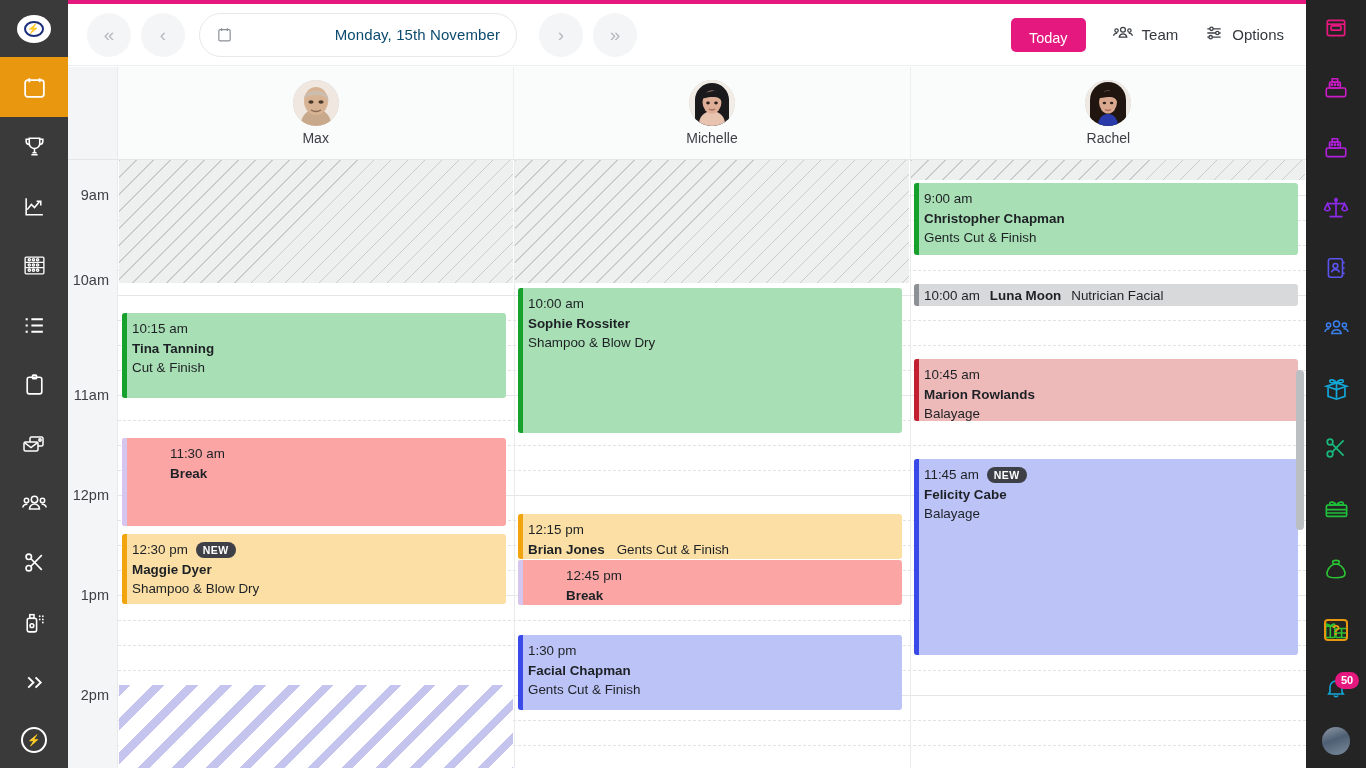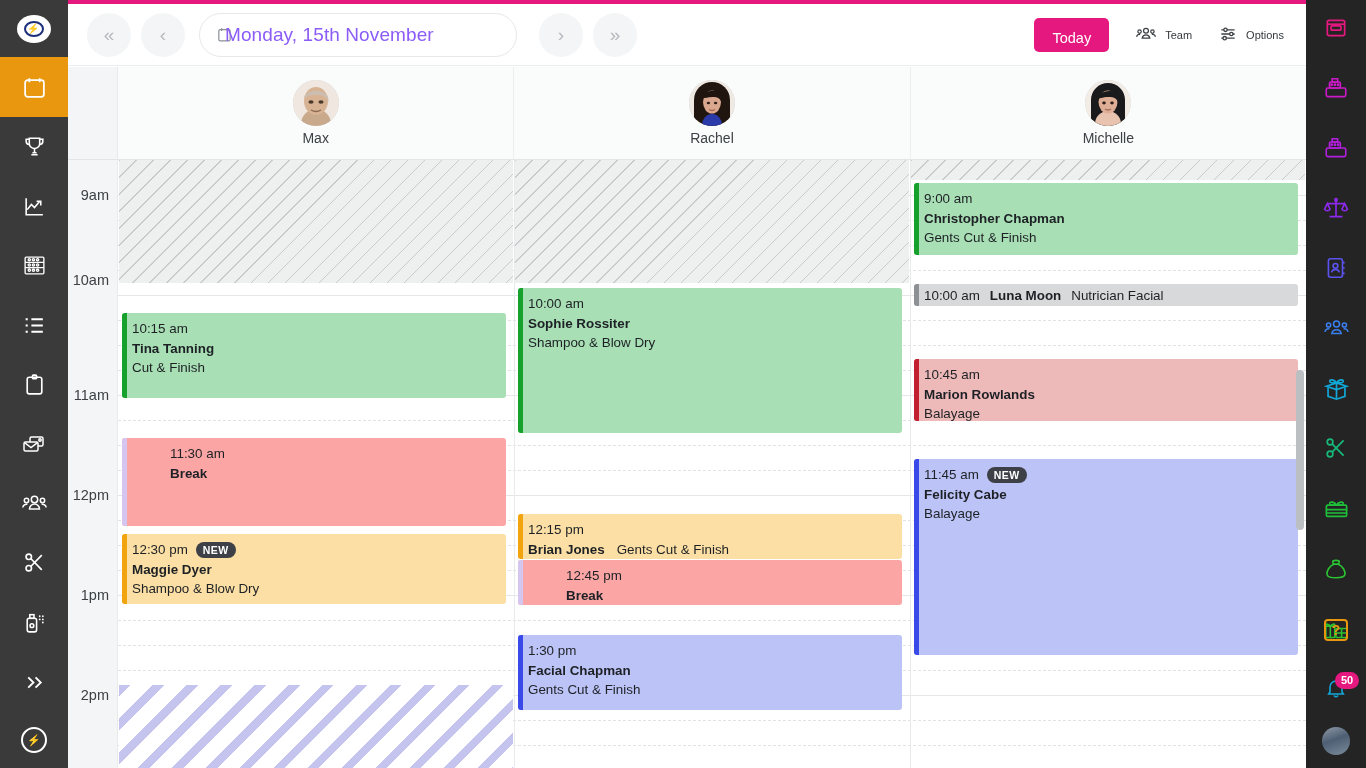--- a/index.html
+++ b/index.html
@@ -80,35 +80,35 @@
     height: 44px; width: 318px;
     margin-left: 14px; margin-right: 12px;
     border: 1px solid #e6e8ea; border-radius: 22px;
     background: #fff;
     display: flex; align-items: center;
     padding: 0 16px;
     cursor: pointer;
   }
   .datepill .cal-ic { color: #8b9096; display:flex; }
   .datepill .datetext {
-    flex: 1; text-align: left; font-size: 19px; color: #8b5cf6; font-weight: 400;
+    flex: 1; text-align: right; font-size: 15px; color: #0c4a6e; font-weight: 400;
     letter-spacing: .1px; margin-left: -8px;
   }
   .hdr-right {
     margin-left: auto; display: flex; align-items: center; gap: 0px; padding-right: 22px;
   }
   .todaybtn {
     background: #e5187f; color: #fff; border: none;
     height: 34px; padding: 12px 18px; border-radius: 5px;
     font-size: 14.5px; font-family: "Liberation Sans", sans-serif;
     cursor: pointer; margin-right: 26px;
   }
   .hdr-link {
     display: flex; align-items: center; gap: 8px;
-    font-size: 11px; color: #35393d; cursor: pointer; margin-right: 26px;
+    font-size: 15px; color: #35393d; cursor: pointer; margin-right: 26px;
   }
   .hdr-link:last-child { margin-right: 0; }
 
   
   .staffrow {
     position: absolute; left: 0; top: 67px;
     width: 1238px; height: 93px;
     background: #fafbfb;
     display: flex;
     border-bottom: 1px solid #e3e5e7;
@@ -452,47 +452,47 @@
               <ellipse cx="28" cy="22" rx="2.6" ry="1.7" fill="#4a3a2c"></ellipse>
               <path d="M18 30q5 3 10 0" stroke="#8a6a50" stroke-width="1.4" fill="none"></path>
             </svg>
           </div>
           <div class="staffname">Max</div>
         </div>
 
         <div class="staffcell">
           <div class="avatar">
             <svg width="46" height="46" viewBox="0 0 46 46">
+              <rect width="46" height="46" fill="#f2ece6"></rect>
+              <path d="M6 46V20a17 17 0 0 1 34 0v26z" fill="#1a1a1c"></path>
+              <ellipse cx="23" cy="44" rx="13" ry="13" fill="#e8c3b0"></ellipse>
+              <ellipse cx="23" cy="22" rx="9.5" ry="11.5" fill="#dfae96"></ellipse>
+              <path d="M12.5 19c1-10 21-11 22-1 .5 4-1 7-1 7-1-7-4-8-10-8s-10 2-11 2z" fill="#1a1a1c"></path>
+              <ellipse cx="19" cy="23" rx="1.8" ry="1.4" fill="#2a1c16"></ellipse>
+              <ellipse cx="27" cy="23" rx="1.8" ry="1.4" fill="#2a1c16"></ellipse>
+              <path d="M20 29q3 2 6 0" stroke="#a06a58" stroke-width="1.3" fill="none"></path>
+            </svg>
+          </div>
+          <div class="staffname">Michelle</div>
+        </div>
+
+        <div class="staffcell">
+          <div class="avatar">
+            <svg width="46" height="46" viewBox="0 0 46 46">
               <rect width="46" height="46" fill="#efe9e3"></rect>
               <path d="M5 46V20a18 18 0 0 1 36 0v26z" fill="#20160f"></path>
               <ellipse cx="23" cy="45" rx="10" ry="11" fill="#2a3aa8"></ellipse>
               <ellipse cx="23" cy="22" rx="9" ry="11.5" fill="#d9a88f"></ellipse>
               <path d="M13 18c1-9 20-10 21 0 .5 4-1 7-1 7-1-7-4-8-9.5-8S14 19 13 18z" fill="#20160f"></path>
               <ellipse cx="19.4" cy="23" rx="1.7" ry="1.3" fill="#30201a"></ellipse>
               <ellipse cx="26.6" cy="23" rx="1.7" ry="1.3" fill="#30201a"></ellipse>
               <path d="M20 29.5q3 2 6 0" stroke="#a8604f" stroke-width="1.3" fill="none"></path>
             </svg>
           </div>
           <div class="staffname">Rachel</div>
-        </div>
-
-        <div class="staffcell">
-          <div class="avatar">
-            <svg width="46" height="46" viewBox="0 0 46 46">
-              <rect width="46" height="46" fill="#f2ece6"></rect>
-              <path d="M6 46V20a17 17 0 0 1 34 0v26z" fill="#1a1a1c"></path>
-              <ellipse cx="23" cy="44" rx="13" ry="13" fill="#e8c3b0"></ellipse>
-              <ellipse cx="23" cy="22" rx="9.5" ry="11.5" fill="#dfae96"></ellipse>
-              <path d="M12.5 19c1-10 21-11 22-1 .5 4-1 7-1 7-1-7-4-8-10-8s-10 2-11 2z" fill="#1a1a1c"></path>
-              <ellipse cx="19" cy="23" rx="1.8" ry="1.4" fill="#2a1c16"></ellipse>
-              <ellipse cx="27" cy="23" rx="1.8" ry="1.4" fill="#2a1c16"></ellipse>
-              <path d="M20 29q3 2 6 0" stroke="#a06a58" stroke-width="1.3" fill="none"></path>
-            </svg>
-          </div>
-          <div class="staffname">Michelle</div>
         </div>
 
       </div>
     </div>
 
     <div class="calwrap">
 
       <div class="gutter">
         <div class="hourlabel" style="top:35px">9am</div>
         <div class="hourlabel" style="top:120px">10am</div>

